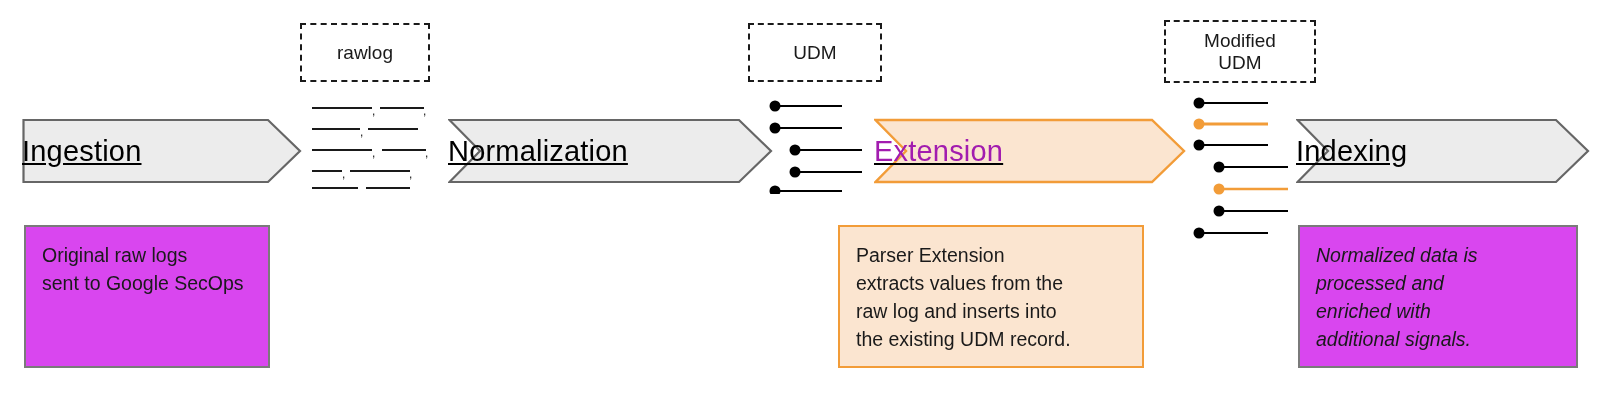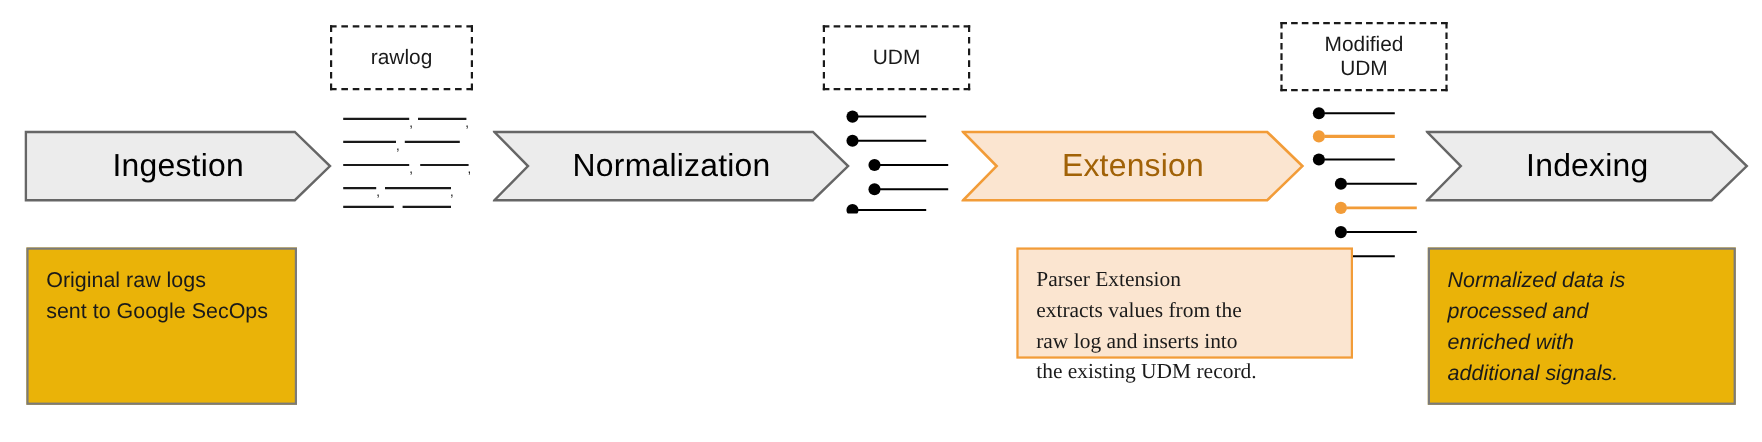--- a/index.html
+++ b/index.html
@@ -20,41 +20,41 @@
     width: 1602px;
     height: 402px;
   }
 
   
   .stage {
     position: absolute;
     height: 66px;
     display: flex;
     align-items: center;
-    justify-content: center;
     box-sizing: border-box;
+    text-decoration: underline;
   }
   .stage .stage-label {
     position: relative;
     z-index: 2;
     font-size: 29px;
     color: #000000;
     letter-spacing: 0.2px;
     white-space: nowrap;
   }
   .stage svg {
     position: absolute;
     left: 0; top: 0;
     width: 100%;
     height: 100%;
     z-index: 1;
   }
   .stage.grey .shape-fill { fill: #ececec; stroke: #666666; stroke-width: 2.2; }
   .stage.orange .shape-fill { fill: #fbe5d0; stroke: #f29c38; stroke-width: 2.4; }
-  .stage.orange .stage-label { color: #a16207; }
+  .stage.orange .stage-label { color: #a21caf; }
 
   
   .dashed-box {
     position: absolute;
     border: 2.4px dashed #1a1a1a;
     box-sizing: border-box;
     display: flex;
     align-items: center;
     justify-content: center;
     text-align: center;
@@ -66,21 +66,21 @@
     line-height: 22px;
   }
 
   
   .desc-box {
     position: absolute;
     box-sizing: border-box;
     padding: 14px 14px 10px 16px;
   }
   .desc-box.grey {
-    background: #eab308;
+    background: #d946ef;
     border: 2px solid #7a7a7a;
   }
   .desc-box.orange {
     background: #fbe5d0;
     border: 2.4px solid #f29c38;
   }
   .desc-box .desc-text {
     font-size: 19.5px;
     line-height: 28px;
     color: #1a1a1a;
@@ -215,21 +215,21 @@
     </svg>
     <span class="stage-label">Indexing</span>
   </div>
 
   <div class="desc-box grey" style="left:24px; top:225px; width:246px; height:143px;">
     <div class="desc-text">Original raw logs
 sent to Google SecOps</div>
   </div>
 
 
-  <div class="desc-box orange" style="left:924px; top:225px; width:306px; height:101px;font-family:Liberation Serif, serif;">
+  <div class="desc-box orange" style="left:838px; top:225px; width:306px; height:143px;">
     <div class="desc-text">Parser Extension
 extracts values from the
 raw log and inserts into
 the existing UDM record.</div>
   </div>
 
   <div class="desc-box grey" style="left:1298px; top:225px; width:280px; height:143px;font-style:italic;">
     <div class="desc-text">Normalized data is
 processed and
 enriched with

